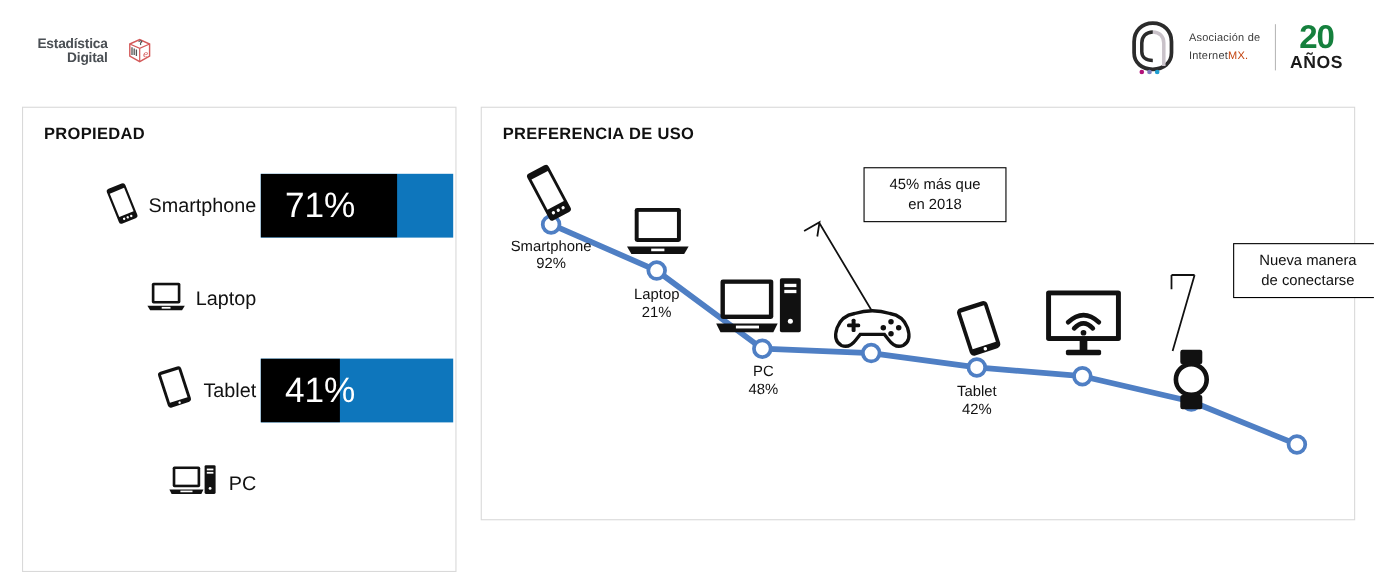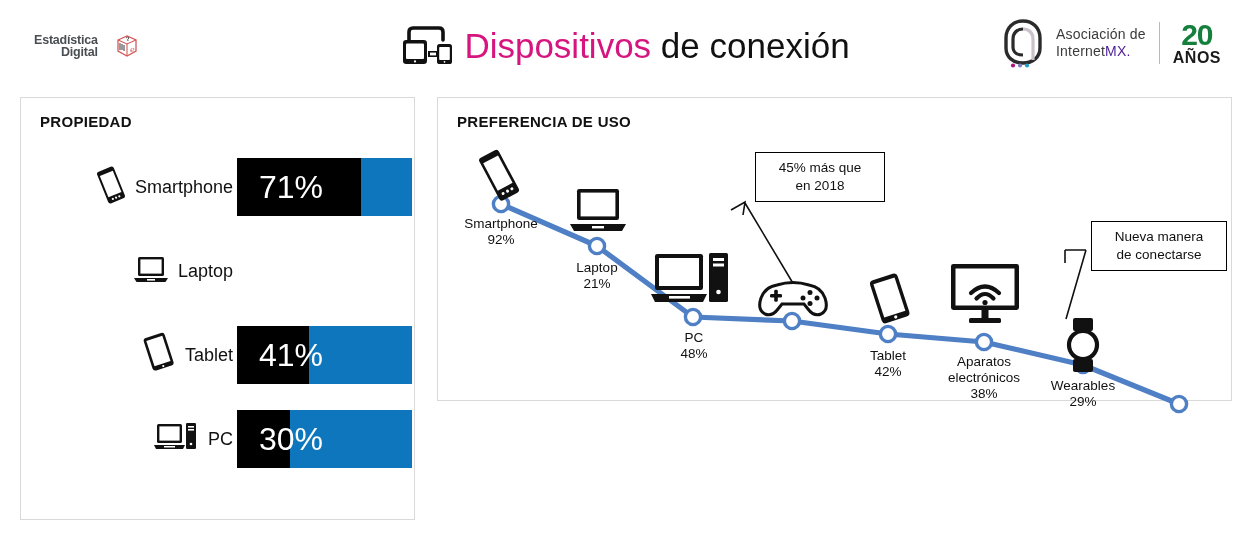--- a/index.html
+++ b/index.html
@@ -26,31 +26,31 @@
   .title-wrap{
     position:absolute;left:0;top:24px;width:1249px;
     display:flex;align-items:center;justify-content:center;gap:7px;
   }
   .title-icon{width:58px;height:44px;flex:none;}
   .title-text{font-size:35px;line-height:40px;color:#111;white-space:nowrap;}
   .title-text .hl{color:#d6157f;}
 
   .aimx{position:absolute;right:28px;top:18px;display:flex;align-items:center;gap:9px;}
   .aimx-mark{width:48px;height:50px;flex:none;}
-  .aimx-name{font-size:14px;line-height:17px;color:#3b3b3b;letter-spacing:.2px;}
-  .aimx-name .mx{color:#4c1d95;}
+  .aimx-name{font-size:10px;line-height:17px;color:#3b3b3b;letter-spacing:.2px;}
+  .aimx-name .mx{color:#c2410c;}
   .aimx-div{width:1px;height:42px;background:#b9b9b9;margin:0 4px;}
   .aimx-20{display:flex;flex-direction:column;align-items:center;line-height:1;}
   .aimx-20 .n20{font-size:30px;font-weight:bold;color:#15803d;letter-spacing:-1px;}
   .aimx-20 .anios{font-size:16px;font-weight:bold;color:#1a1a1a;letter-spacing:.5px;}
 
   
   .panel{position:absolute;border:1px solid #d9d9d9;background:#fff;box-sizing:border-box;}
   #panel-left{left:20px;top:97px;width:395px;height:423px;}
-  #panel-right{left:437px;top:97px;width:795px;height:304px;}
+  #panel-right{left:437px;top:97px;width:795px;height:376px;}
   .panel-title{
     position:absolute;left:19px;top:15px;
     font-size:15px;font-weight:bold;color:#111;letter-spacing:.3px;
   }
 
   
   .bars{position:absolute;left:0;top:47px;width:100%;}
   .bar-row{position:relative;height:84px;display:flex;align-items:center;}
   .bar-label-box{
     position:absolute;left:0;width:216px;height:100%;
@@ -75,21 +75,21 @@
   .chart{position:absolute;left:0;top:0;width:795px;height:423px;}
   .chart svg{position:absolute;left:0;top:0;}
   .node-ico{position:absolute;}
   .node-lab{
     position:absolute;font-size:13.5px;color:#111;text-align:center;
     line-height:16px;white-space:nowrap;
   }
   .callout{
     position:absolute;border:1.4px solid #000;background:#fff;
     font-size:13.5px;color:#111;text-align:center;line-height:18px;
-    padding:6px 10px;box-sizing:border-box;
+    padding:6px 10px;box-sizing:border-box;margin-left:30px;
   }
 </style>
 </head>
 <body>
 
 <div class="root">
 
   <div class="header">
 
     <div class="brand">
@@ -102,36 +102,20 @@
           <path d="M4 7 L13 3 L22 7 L22 18 L13 23 L4 18 Z" fill="#fff" stroke="#d45a5a" stroke-width="1.3"></path>
           <path d="M4 7 L13 11 L22 7" fill="none" stroke="#d45a5a" stroke-width="1.1"></path>
           <path d="M13 11 L13 23" fill="none" stroke="#d45a5a" stroke-width="1.1"></path>
           <path d="M6 10 L6 17 M8 11 L8 17 M10 12 L10 18" stroke="#555" stroke-width="1.2"></path>
           <text x="16" y="19" font-size="8" fill="#d45a5a" font-family="DejaVu Serif, serif" font-style="italic">e</text>
           <path d="M12 5 q2 -2 3 0 q-2 1 -1 3" fill="none" stroke="#555" stroke-width="1"></path>
         </svg>
       </div>
     </div>
 
-    <div class="title-wrap">
-      <span class="title-icon">
-        <svg width="58" height="44" viewBox="0 0 58 44">
-          <path d="M10 16 L10 8 Q10 4 14 4 L40 4 Q44 4 44 8 L44 16" fill="none" stroke="#111" stroke-width="3.6" stroke-linecap="round"></path>
-          <rect x="4" y="16" width="24" height="24" rx="3.2" fill="#111"></rect>
-          <rect x="7" y="19.5" width="18" height="15.5" rx="1" fill="#fff"></rect>
-          <circle cx="16" cy="37.4" r="1.1" fill="#fff"></circle>
-          <rect x="38" y="20" width="15" height="20" rx="2.6" fill="#111"></rect>
-          <rect x="40.2" y="23" width="10.6" height="13" rx="0.8" fill="#fff"></rect>
-          <circle cx="45.5" cy="37.8" r="0.9" fill="#fff"></circle>
-          <rect x="29" y="27" width="9" height="6" fill="#111"></rect>
-          <rect x="31" y="28.6" width="6" height="2.8" fill="#fff"></rect>
-        </svg>
-      </span>
-      <span class="title-text"><span class="hl">Dispositivos</span><span> de conexión</span></span>
-    </div>
 
     <div class="aimx">
       <span class="aimx-mark">
         <svg width="48" height="50" viewBox="0 0 48 50">
           <path d="M24 3 C34 3 41 10 41 20 L41 30 C41 39 34 45 24 45 C14 45 7 39 7 30 L7 20 C7 10 14 3 24 3 Z" fill="none" stroke="#2b2b2b" stroke-width="3.4"></path>
           <path d="M24 11 C30 11 34 15 34 21 L34 42" fill="none" stroke="#c9c2c9" stroke-width="3.2"></path>
           <path d="M24 11 C18 11 14 15 14 21 L14 29 C14 34 18 37 24 37" fill="none" stroke="#2b2b2b" stroke-width="3.2"></path>
           <circle cx="14" cy="47.5" r="2.1" fill="#b3117a"></circle>
           <circle cx="21" cy="47.5" r="2.1" fill="#7f7fbf"></circle>
           <circle cx="28" cy="47.5" r="2.1" fill="#1f9ed0"></circle>
@@ -217,24 +201,20 @@
               <path d="M1 25 L32 25 L30 29 L3 29 Z" fill="#111"></path>
               <rect x="11" y="26" width="11" height="1.5" fill="#fff"></rect>
               <rect x="33" y="3" width="10" height="26" rx="1.2" fill="#111"></rect>
               <rect x="35" y="6" width="6" height="1.6" fill="#fff"></rect>
               <rect x="35" y="9" width="6" height="1.6" fill="#fff"></rect>
               <circle cx="38" cy="24" r="1.3" fill="#fff"></circle>
             </svg>
           </span>
           <span class="bar-name">PC</span>
         </div>
-        <div class="bar-track">
-          <div class="bar-fill" style="width:30%"></div>
-          <span class="bar-pct">30%</span>
-        </div>
       </div>
 
     </div>
   </div>
 
   <div class="panel" id="panel-right">
     <div class="panel-title">PREFERENCIA DE USO</div>
 
     <div class="chart">
 
@@ -344,28 +324,20 @@
         <span>21%</span>
       </div>
       <div class="node-lab" style="left:203px;top:232px;width:106px;">
         <span>PC</span><br>
         <span>48%</span>
       </div>
       <div class="node-lab" style="left:399px;top:250px;width:102px;">
         <span>Tablet</span><br>
         <span>42%</span>
       </div>
-      <div class="node-lab" style="left:482px;top:256px;width:128px;white-space:normal;">
-        <span>Aparatos electrónicos</span><br>
-        <span>38%</span>
-      </div>
-      <div class="node-lab" style="left:592px;top:280px;width:106px;">
-        <span>Wearables</span><br>
-        <span>29%</span>
-      </div>
 
       <div class="callout" style="left:317px;top:54px;width:130px;">
         <span>45% más que</span><br>
         <span>en 2018</span>
       </div>
       <div class="callout" style="left:653px;top:123px;width:136px;">
         <span>Nueva manera</span><br>
         <span>de conectarse</span>
       </div>
 

